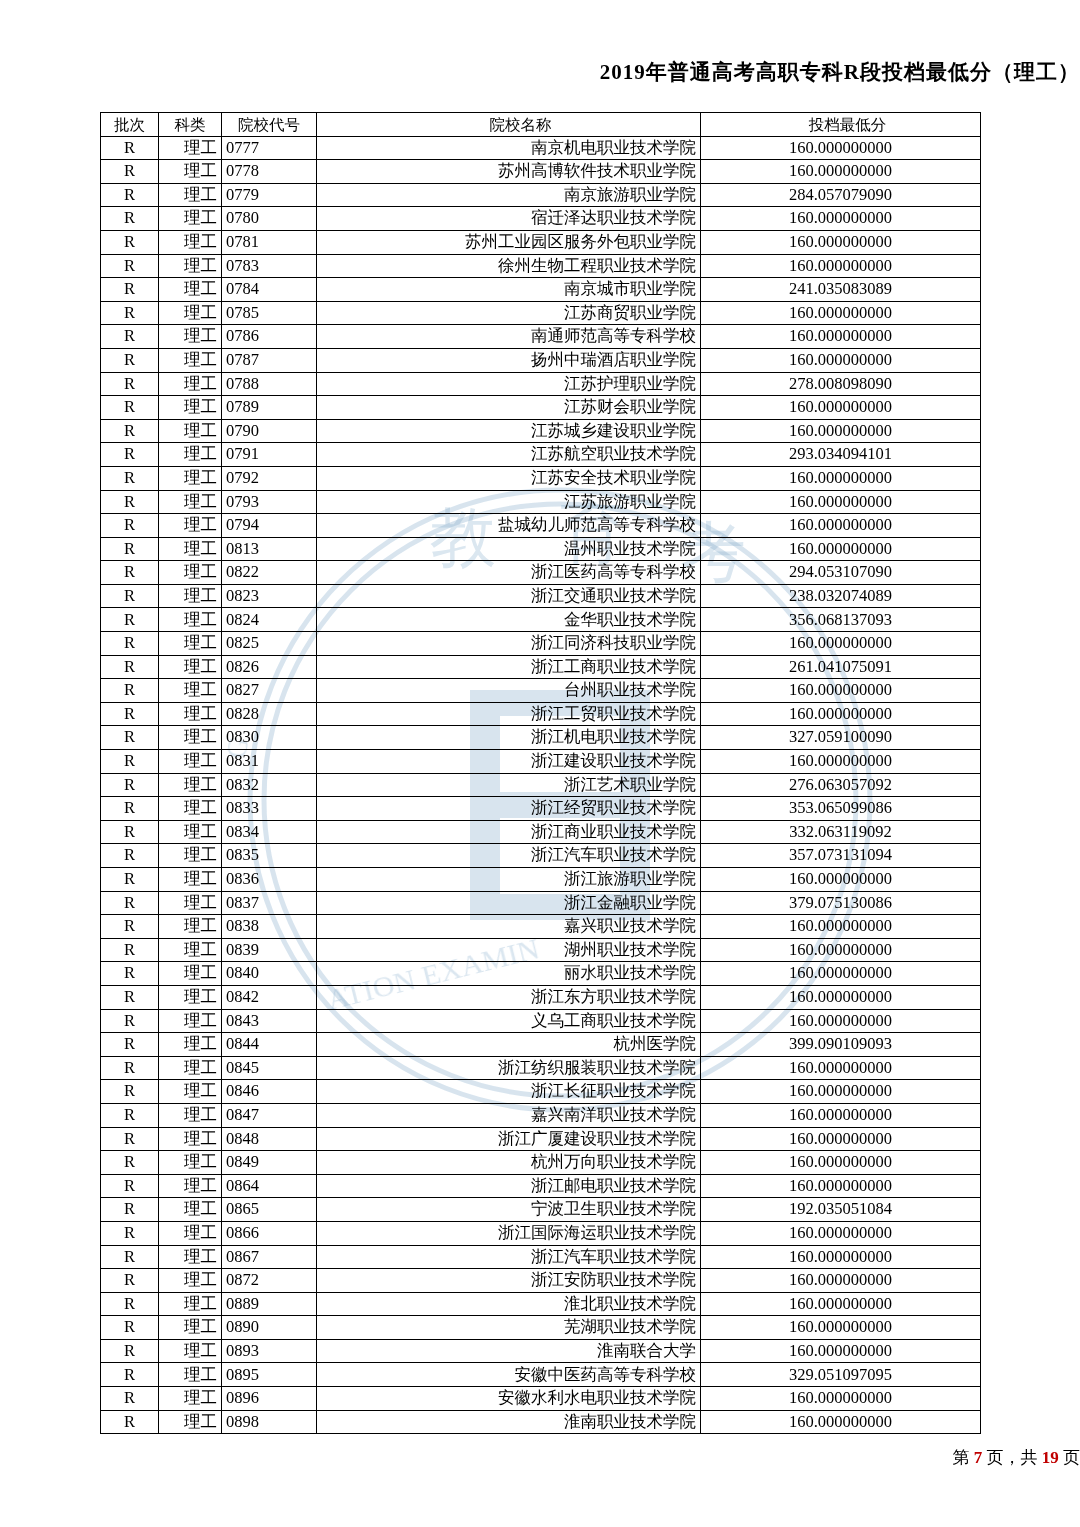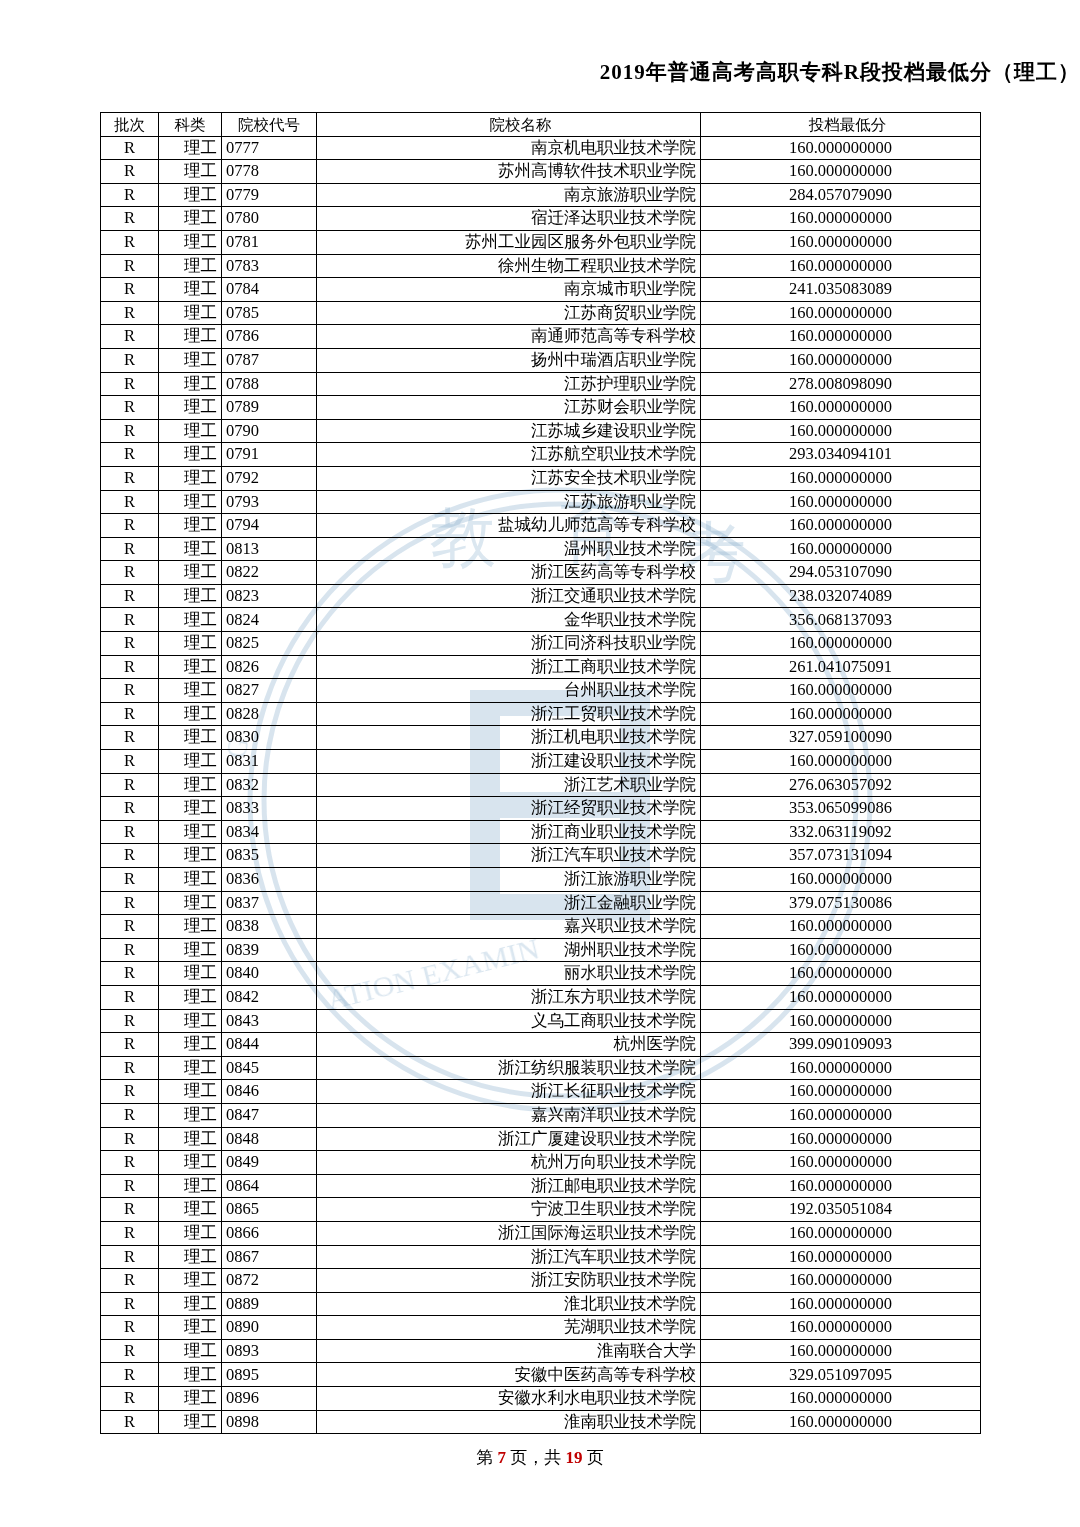--- a/index.html
+++ b/index.html
@@ -82,21 +82,21 @@
   td.code  { }
   td.name  { text-align: right; padding-left: 10px; }
   td.score { text-align: center; padding-left: 10px; }
 
   thead td.h-name { text-align: left; padding-left: 28px; }
   thead td.h-score { text-align: left; padding-left: 18px; }
 
   .footer {
     position: relative;
     z-index: 2;
-    text-align: center;
+    text-align: right;
     font-size: 17px;
     font-family: "Liberation Serif", serif;
   }
   .footer .pg { color: #c00000; font-weight: bold; }
 </style>
 </head>
 <body>
 
 <div class="page">
 

